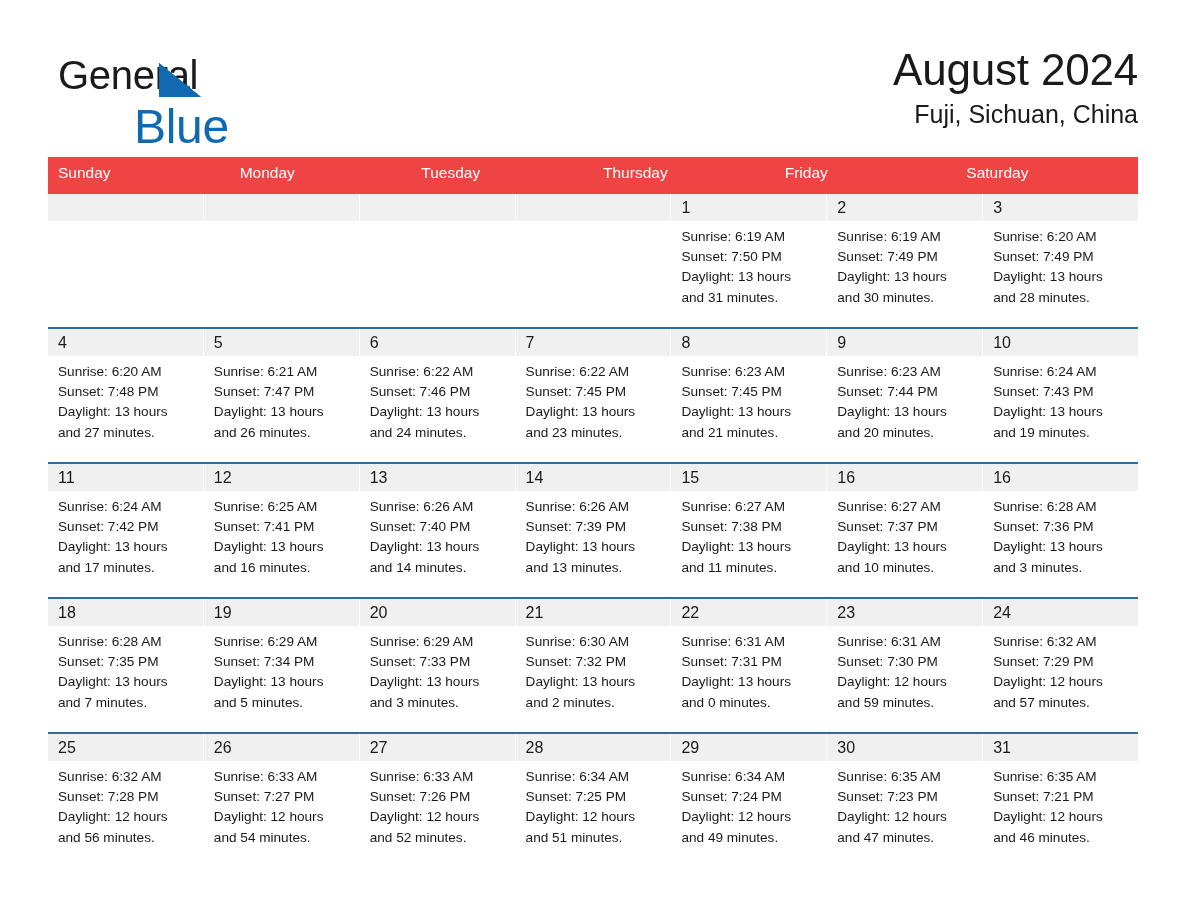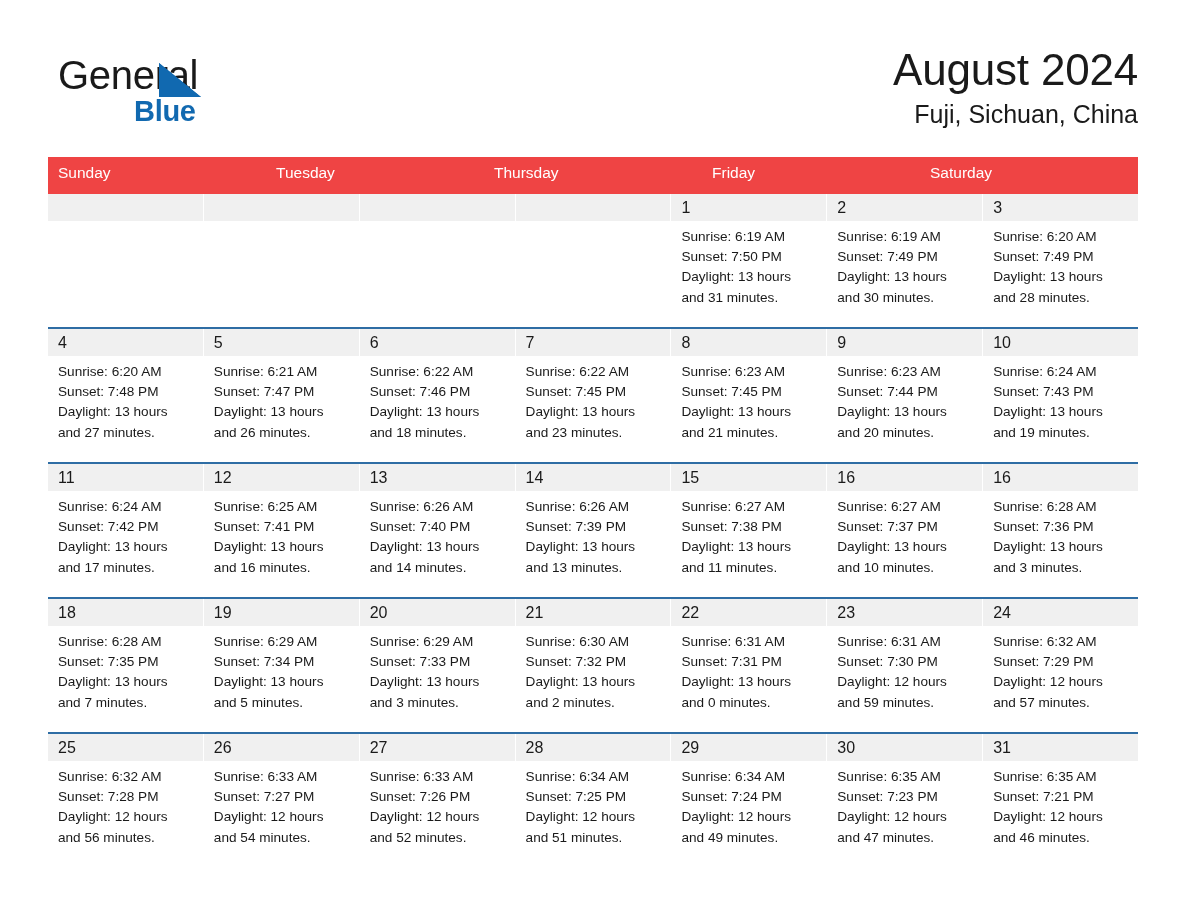--- a/index.html
+++ b/index.html
@@ -43,26 +43,26 @@
     font-size: 40px;
     line-height: 46px;
     color: #1a1a1a;
     letter-spacing: -0.3px;
     font-weight: 400;
     white-space: nowrap;
   }
   .brand-blue {
     position: absolute;
     left: 76px;
-    top: 36px;
-    font-size: 29px;
+    top: 52px;
+    font-size: 48px;
     line-height: 46px;
     color: #1169b0;
     letter-spacing: -0.3px;
-    font-weight: 700;
+    font-weight: 400;
     white-space: nowrap;
   }
   .brand-triangle {
     position: absolute;
     left: 101px;
     top: 11px;
     width: 42px;
     height: 34px;
   }
 
@@ -176,20 +176,21 @@
       <div class="cal-title">August 2024</div>
       <div class="cal-subtitle">Fuji, Sichuan, China</div>
     </div>
 
   </div>
 
   <div class="calendar">
 
     <div class="weekday-row">
       <div class="weekday">Sunday</div>
+      <div class="weekday">Monday</div>
       <div class="weekday">Tuesday</div>
       <div class="weekday">Thursday</div>
       <div class="weekday">Friday</div>
       <div class="weekday">Saturday</div>
     </div>
 
     <div id="weeks-container">
         <div class="week-row first">
           <div class="day-cell empty">
             <div class="day-number"></div>
@@ -249,21 +250,21 @@
               <p>Daylight: 13 hours</p>
               <p>and 26 minutes.</p>
             </div>
           </div>
           <div class="day-cell">
             <div class="day-number">6</div>
             <div class="day-body">
               <p>Sunrise: 6:22 AM</p>
               <p>Sunset: 7:46 PM</p>
               <p>Daylight: 13 hours</p>
-              <p>and 18 minutes.</p>
+              <p>and 24 minutes.</p>
             </div>
           </div>
           <div class="day-cell">
             <div class="day-number">7</div>
             <div class="day-body">
               <p>Sunrise: 6:22 AM</p>
               <p>Sunset: 7:45 PM</p>
               <p>Daylight: 13 hours</p>
               <p>and 23 minutes.</p>
             </div>

